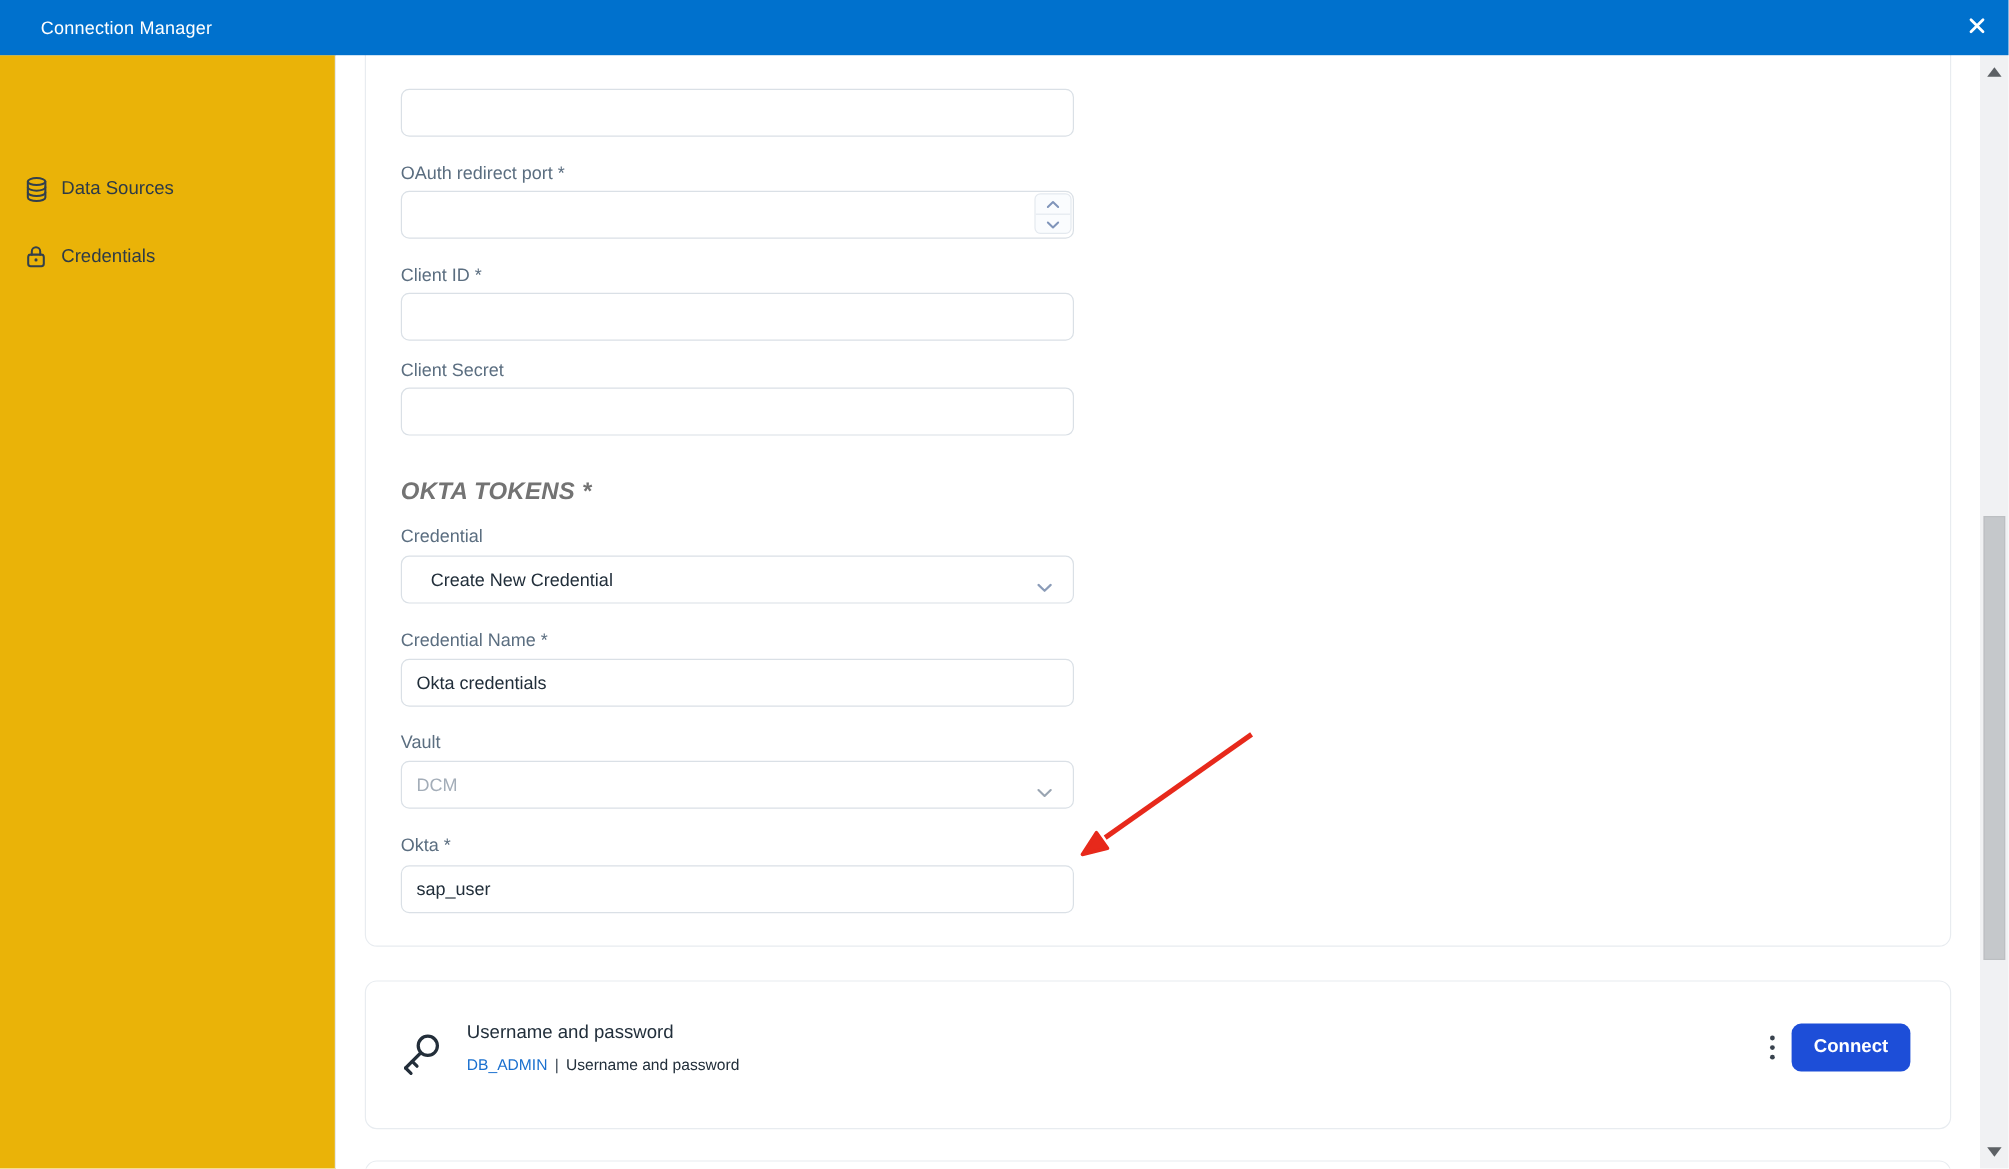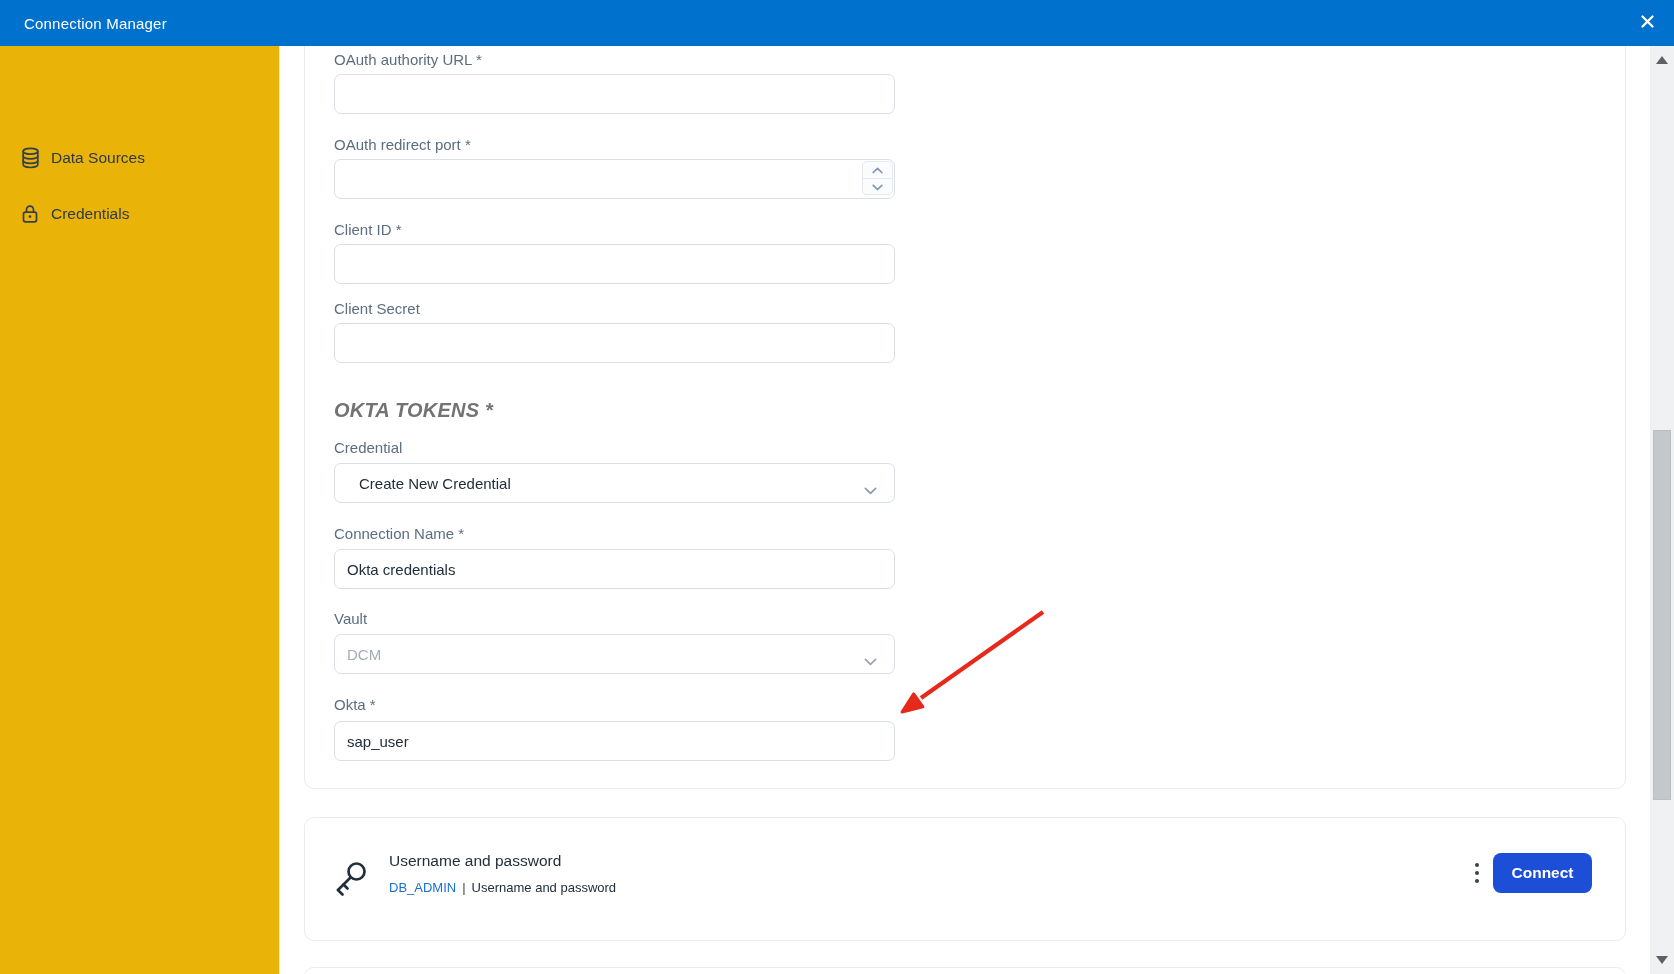--- a/index.html
+++ b/index.html
@@ -2,21 +2,21 @@
 <html><head>
 <meta charset="utf-8">
 <style>
   * { margin:0; padding:0; box-sizing:border-box; }
   html,body { width:1674px; height:974px; overflow:hidden; }
   body { font-family:"Liberation Sans", sans-serif; background:#fff; }
   #screen { position:relative; width:1674px; height:974px; overflow:hidden; background:#fff; }
 
   
   .titlebar { position:absolute; left:0; top:0; width:1674px; height:46px; background:#0071cd; z-index:20; display:flex; align-items:center; }
-  .titlebar .title { color:#ffffff; font-size:15px; margin-left:24px; letter-spacing:.2px; }
+  .titlebar .title { color:#ffffff; font-size:15px; margin-left:34px; letter-spacing:.2px; }
   .close-btn { position:absolute; right:13px; top:9px; width:28px; height:28px; display:flex; align-items:center; justify-content:center; cursor:pointer; background:transparent; border:none; }
 
   
   .sidebar { position:absolute; left:0; top:46px; width:280px; height:928px; background:#eab308; border-right:1px solid #e7eaee; z-index:5; }
   .side-item { position:absolute; left:0; width:279px; height:38px; display:flex; align-items:center; padding-left:20px; cursor:pointer; color:#2d3a47; font-size:15.5px; }
   .side-item .ic { width:21px; height:22px; margin-right:10px; flex:0 0 auto; display:flex; align-items:center; }
   #side-item-1 { top:93px; }
   #side-item-2 { top:149px; }
 
   
@@ -99,21 +99,20 @@
           <path d="M6.5 9.2 V6.6 a3.5 3.5 0 0 1 7 0 V9.2"></path>
           <circle cx="10" cy="13.6" r="1.3" fill="#323f4c" stroke="none"></circle>
         </svg>
       </span>
       <span>Credentials</span>
     </div>
   </div>
 
   <div class="card" id="form-card">
 
-    <div class="f-label" style="top:22px;">OAuth authority URL *</div>
     <input class="f-input" style="top: 45px;" type="text" value="">
 
     <div class="f-label" style="top:107px;">OAuth redirect port *</div>
     <div class="num-wrap" style="top:130px;">
       <input class="f-input" type="text" value="" style="">
       <div class="spinner">
         <button class="spin-btn">
           <span>
             <svg width="11" height="7" viewBox="0 0 11 7" fill="none">
                 <polyline points="1.2,5.5 5.5,1.4 9.8,5.5" stroke="#8095ba" stroke-width="1.7" stroke-linecap="round" stroke-linejoin="round"></polyline>
@@ -141,21 +140,21 @@
     <div class="f-label" style="top:410px;">Credential</div>
     <div class="f-select" style="top:434px;padding-left:24px;">
       <span>Create New Credential</span>
       <span class="chev">
         <svg width="13" height="8" viewBox="0 0 13 8" fill="none">
             <polyline points="1.4,1.4 6.5,6.3 11.6,1.4" stroke="#8b9cb8" stroke-width="1.8" stroke-linecap="round" stroke-linejoin="round"></polyline>
           </svg>
       </span>
     </div>
 
-    <div class="f-label" style="top:496px;">Connection Name *</div>
+    <div class="f-label" style="top:496px;">Credential Name *</div>
     <input class="f-input" style="top: 520px;" type="text" value="Okta credentials">
 
     <div class="f-label" style="top:581px;">Vault</div>
     <div class="f-select disabled" style="top:605px;">
       <span>DCM</span>
       <span class="chev">
         <svg width="13" height="8" viewBox="0 0 13 8" fill="none">
             <polyline points="1.4,1.4 6.5,6.3 11.6,1.4" stroke="#9aa5b2" stroke-width="1.8" stroke-linecap="round" stroke-linejoin="round"></polyline>
           </svg>
       </span>

